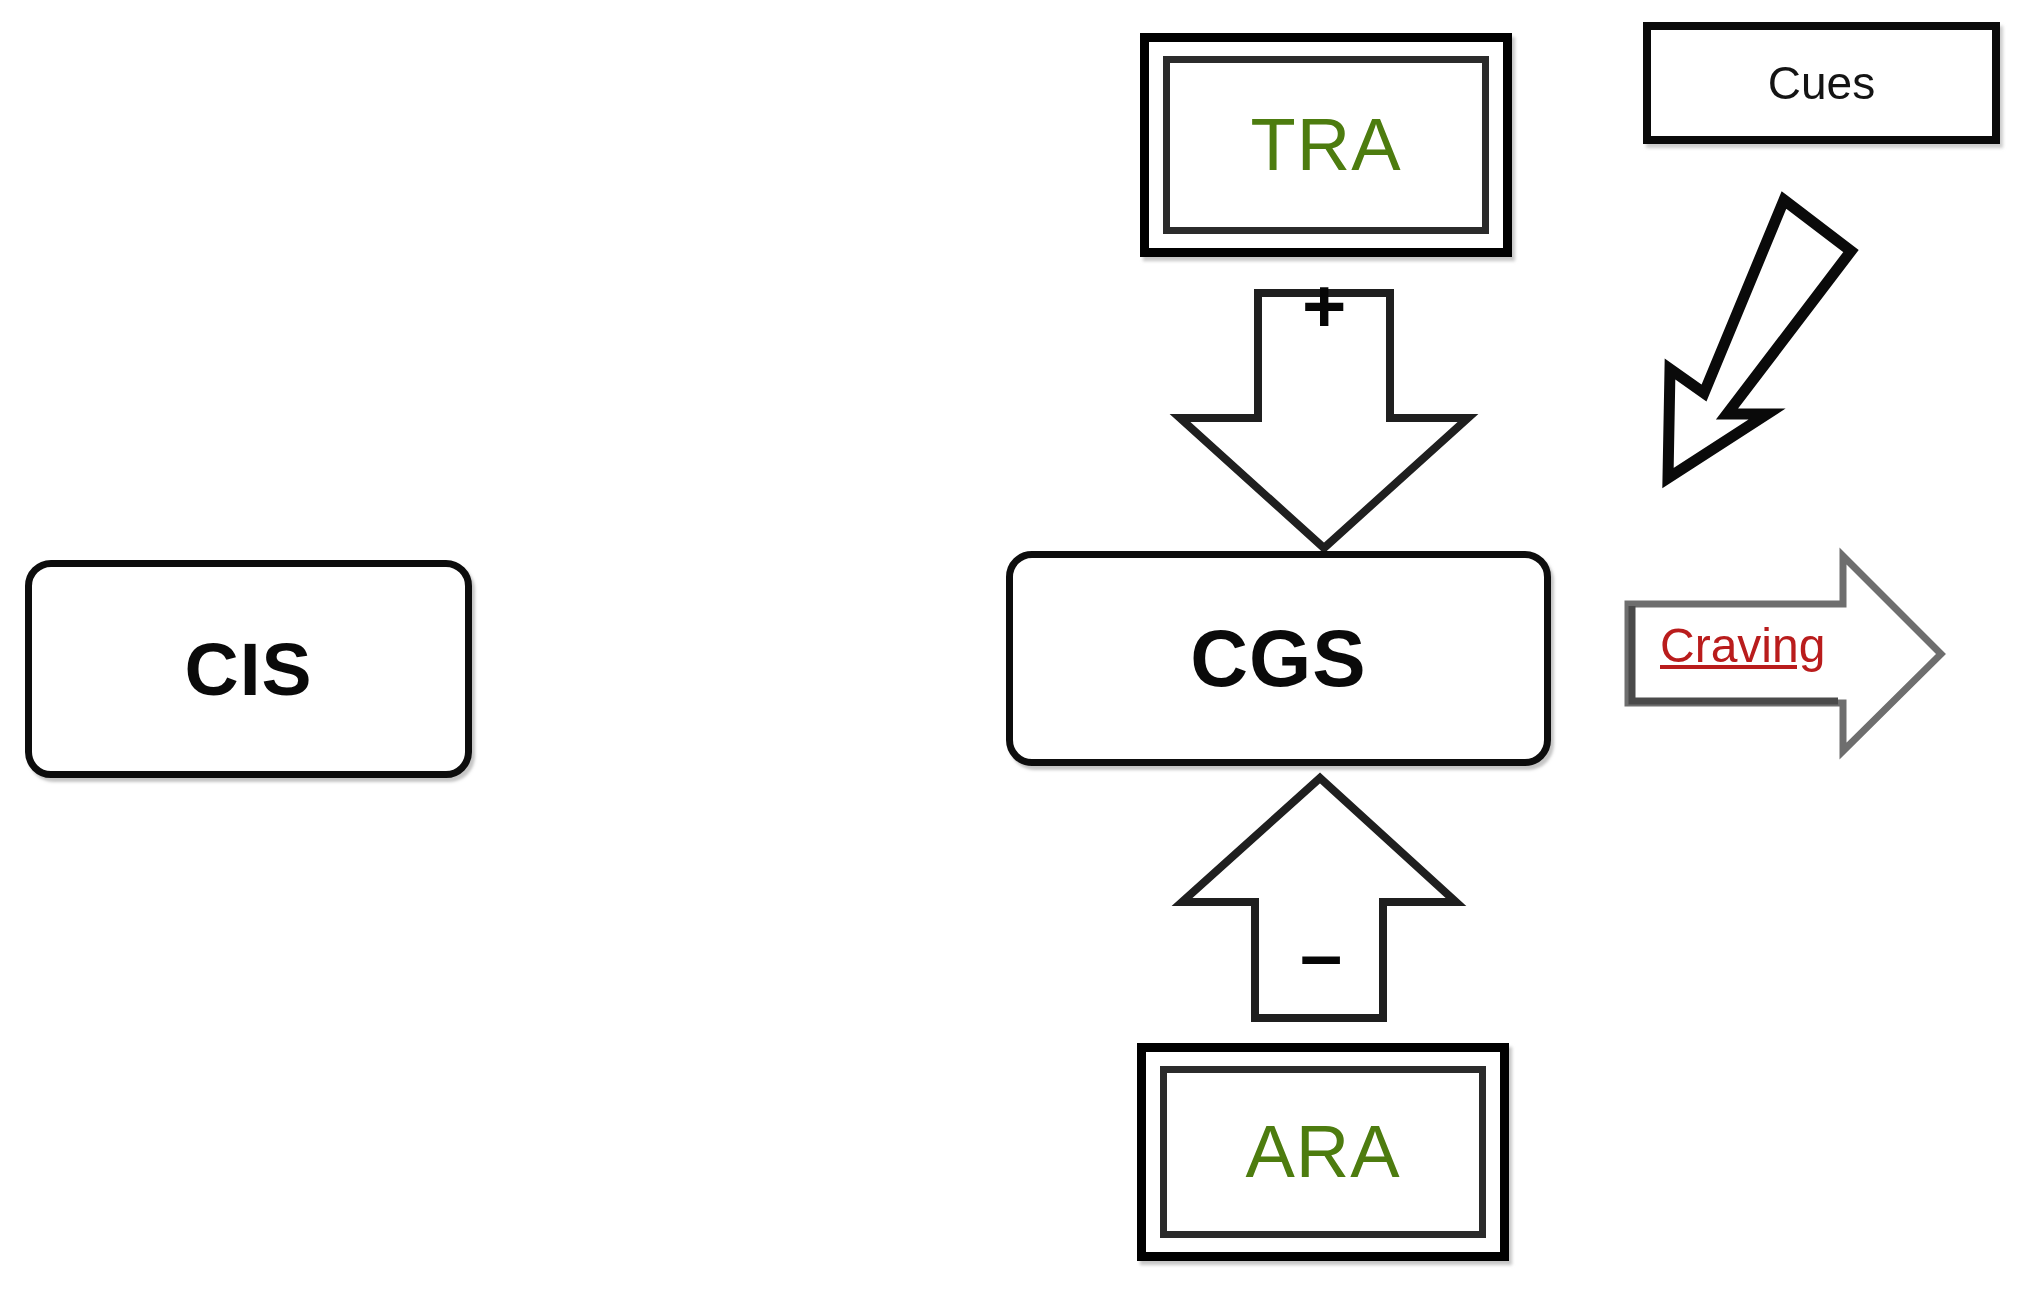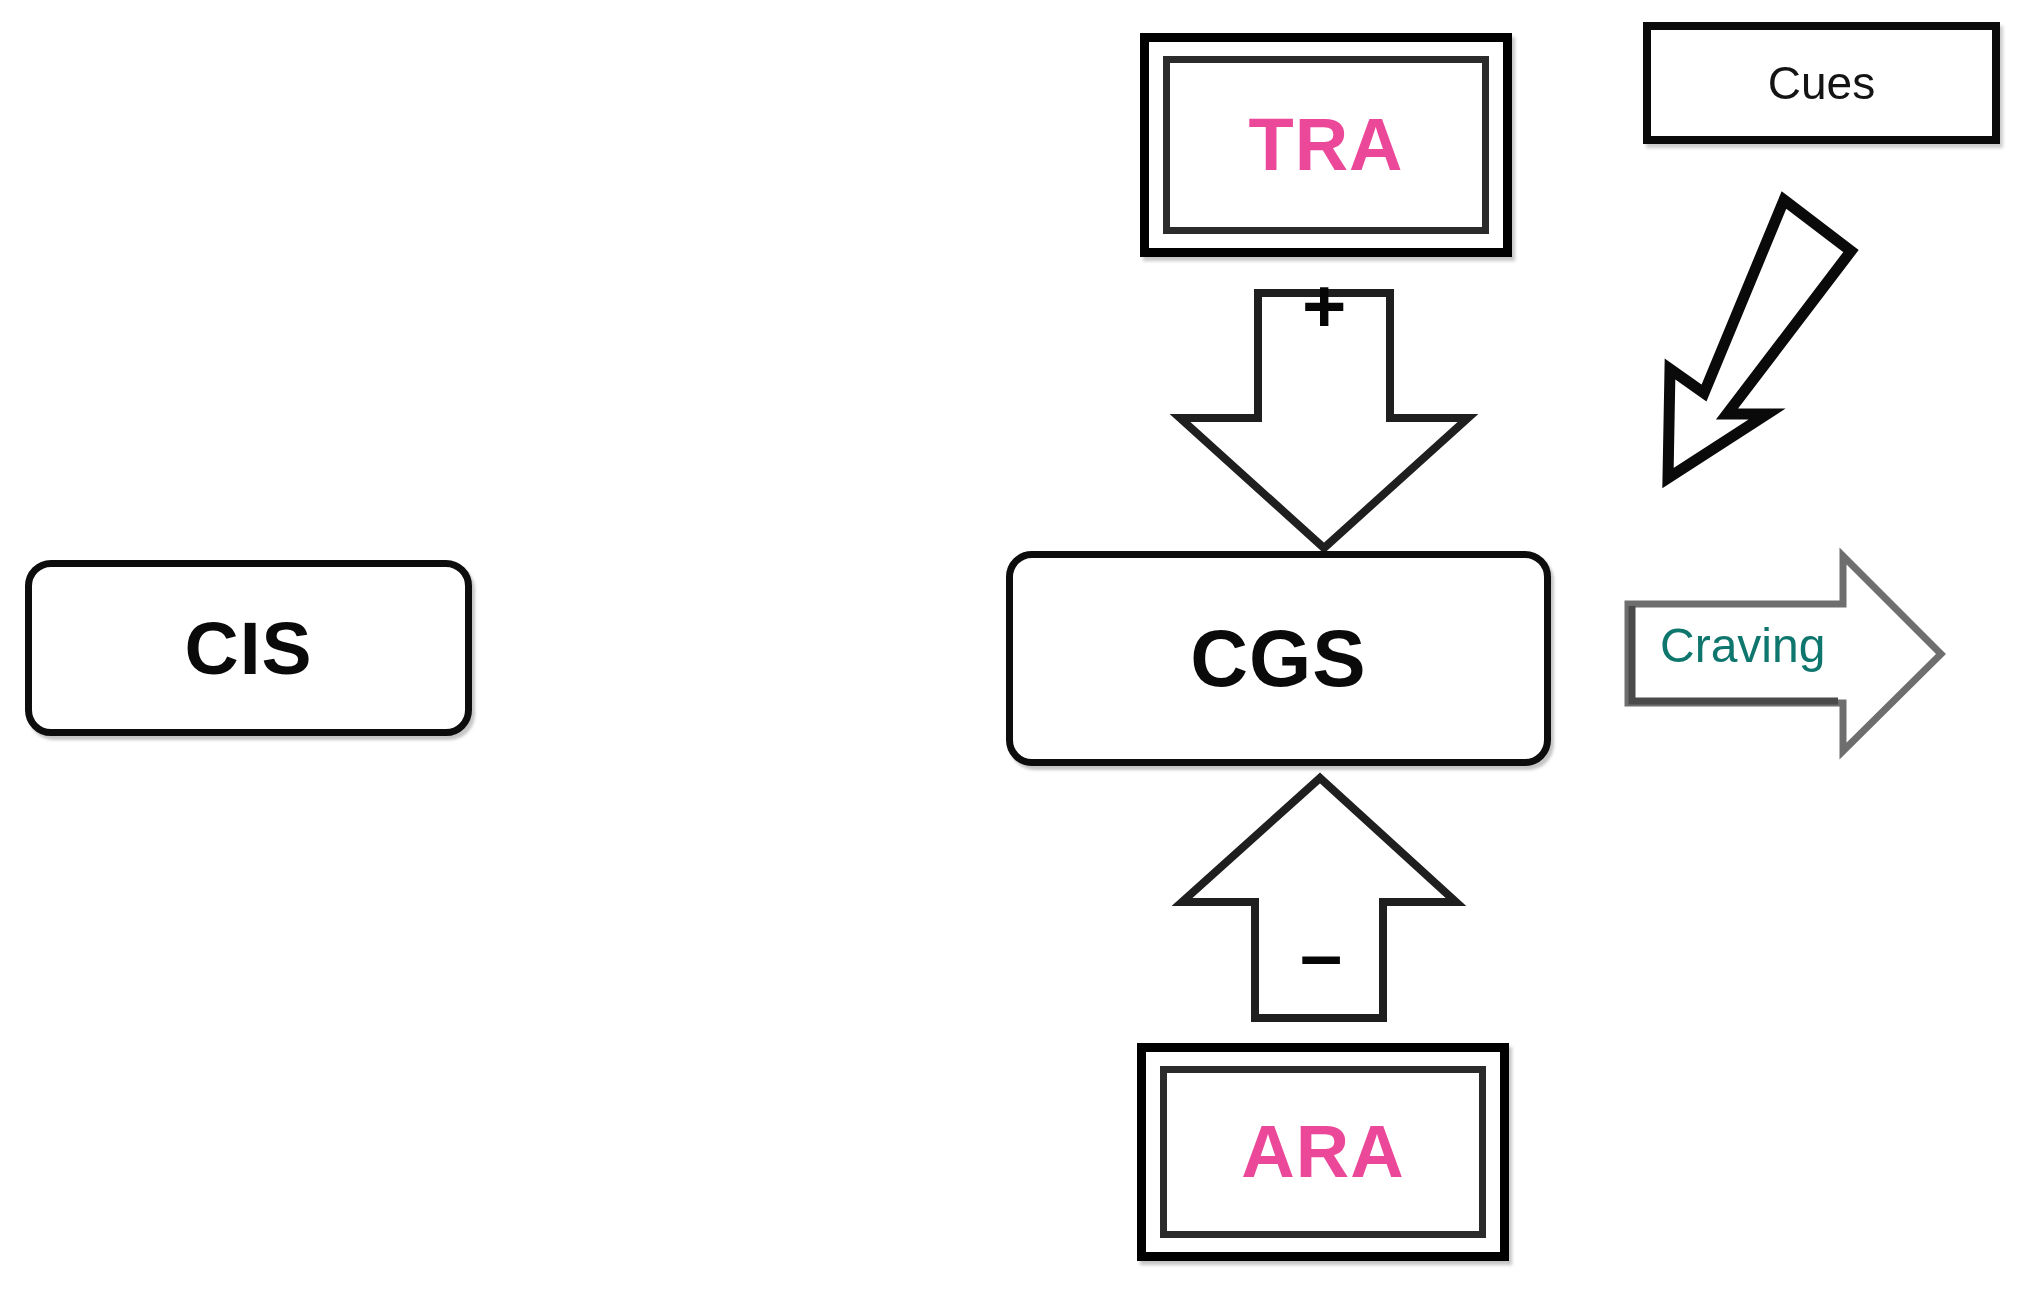--- a/index.html
+++ b/index.html
@@ -39,21 +39,21 @@
     font-weight: bold;
     color: #0a0a0a;
     letter-spacing: 1px;
     line-height: 1;
   }
 
   #box-cis {
     left: 25px;
     top: 560px;
     width: 447px;
-    height: 176px;
+    height: 218px;
   }
   #box-cis .box-label { font-size: 75px; }
 
   #box-cgs {
     left: 1006px;
     top: 551px;
     width: 545px;
     height: 215px;
   }
   #box-cgs .box-label { font-size: 80px; }
@@ -71,22 +71,22 @@
     box-sizing: border-box;
     width: 100%;
     height: 100%;
     border: 7px solid #2b2b2b;
     background: #ffffff;
     display: flex;
     align-items: center;
     justify-content: center;
   }
   .double-box .box-label {
-    font-weight: bold;
-    color: #ec4899;
+    font-weight: normal;
+    color: #4d7c0f;
     line-height: 1;
     letter-spacing: 1px;
   }
 
   #box-tra {
     left: 1140px;
     top: 33px;
     width: 372px;
     height: 224px;
   }
@@ -137,23 +137,24 @@
   #sign-minus {
     left: 1300px;
     top: 917px;
     font-size: 76px;
   }
   #label-craving {
     position: absolute;
     left: 1660px;
     top: 622px;
     font-size: 48px;
-    color: #0f766e;
+    color: #b91c1c;
     line-height: 1;
     white-space: nowrap;
+    text-decoration: underline;
   }
 </style>
 </head>
 <body>
 
 <svg id="canvas" viewBox="0 0 2021 1301" xmlns="http://www.w3.org/2000/svg">
 
   <g>
     <polygon points="1258,293 1390,293 1390,418 1468,418 1324,548 1180,418 1258,418" fill="#ffffff" stroke="#1f1f1f" stroke-width="8" stroke-linejoin="miter"></polygon>
   </g>

